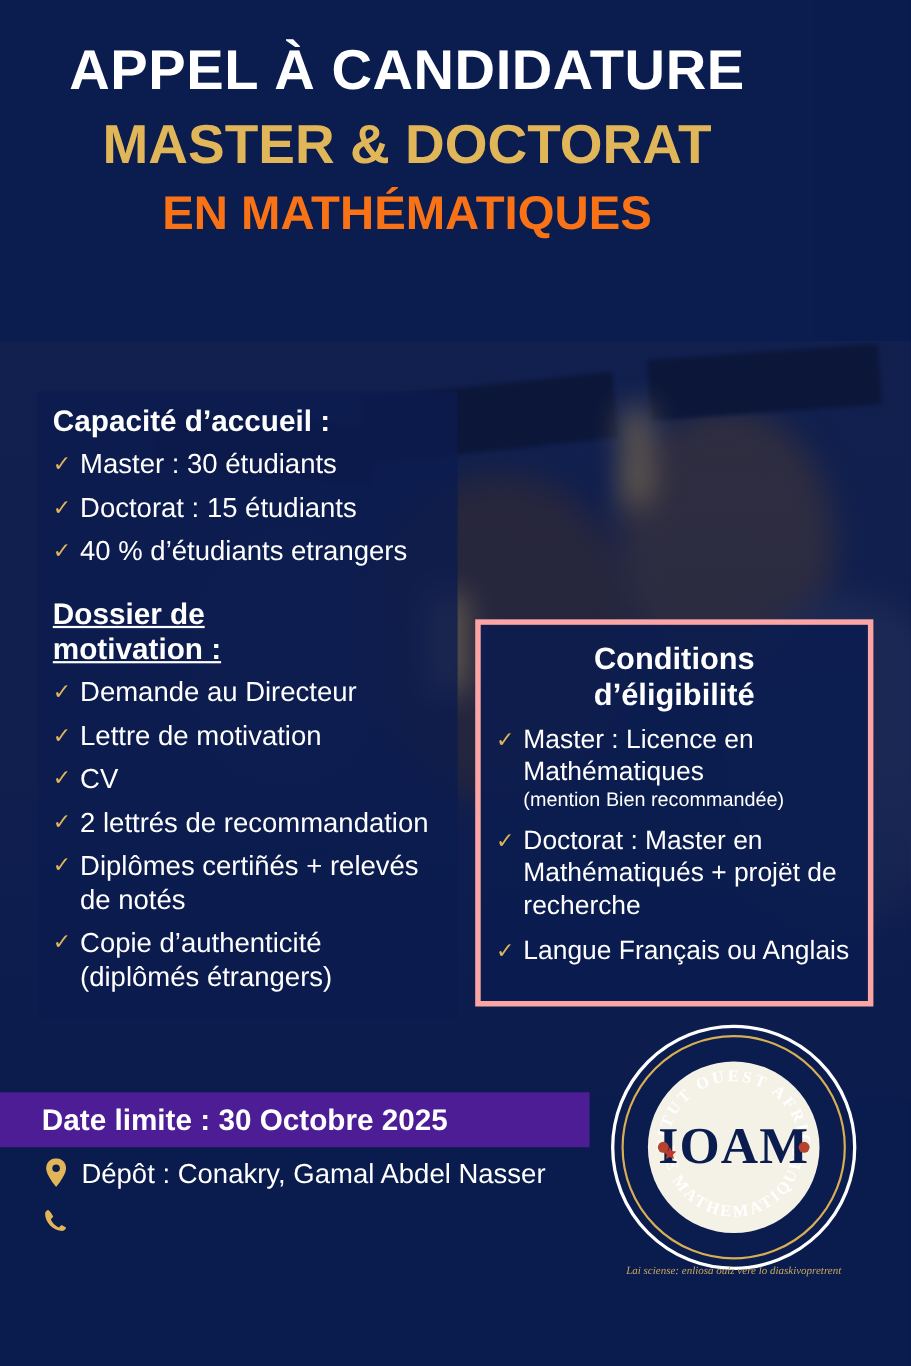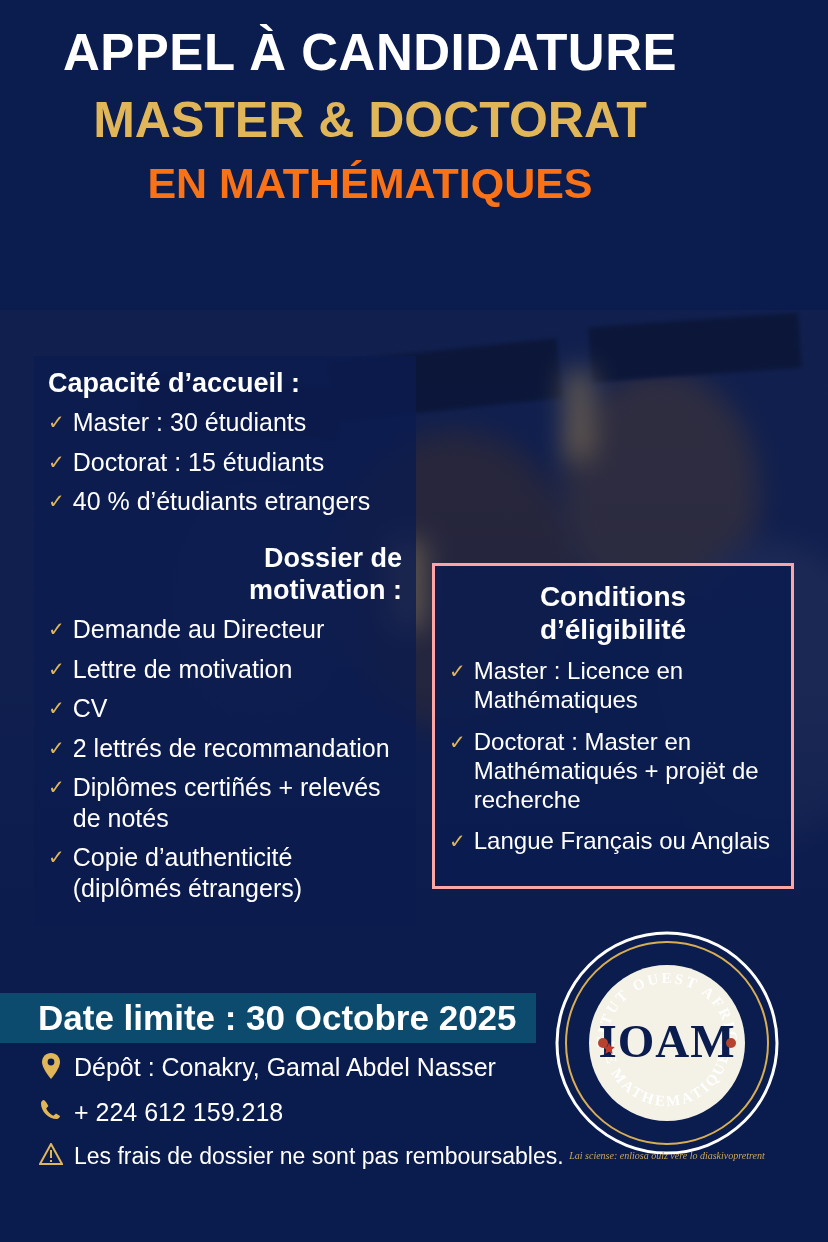--- a/index.html
+++ b/index.html
@@ -15,21 +15,21 @@
     background: #0a1b4d;
     overflow: hidden;
   }
 
   
   .header {
     position: absolute; top: 0; left: 0;
     width: 740px; height: 310px;
     background: #0b1c4f;
     text-align: center;
-    padding-top: 26px;
+    padding-top: 37px;
   }
   .h-line1 {
     color: #ffffff;
     font-size: 51px;
     font-weight: bold;
     letter-spacing: 0.5px;
     line-height: 1.05;
   }
   .h-line2 {
     color: #e0b658;
@@ -86,21 +86,21 @@
     width: 382px;
     padding: 12px 14px 14px 14px;
     background: rgba(11,28,79,0.80);
     color: #fff;
   }
   .panel-title {
     font-size: 27px;
     font-weight: bold;
     margin-bottom: 8px;
   }
-  .panel-title.centered { text-align: right; line-height: 1.2; }
+  .panel-title.centered { text-align: left; line-height: 1.2; text-decoration: underline; }
   .item {
     display: flex;
     align-items: flex-start;
     font-size: 25px;
     line-height: 1.22;
     margin-bottom: 9px;
   }
   .item .chk {
     color: #e0b658;
     font-size: 20px;
@@ -109,21 +109,21 @@
     flex: 0 0 auto;
   }
   .item .txt { flex: 1 1 auto; }
   .spacer { height: 16px; }
 
   
   .right-panel {
     position: absolute;
     top: 563px; left: 432px;
     width: 362px;
-    border: 3px solid #fca5a5;
+    border: 5px solid #fca5a5;
     background: rgba(11,28,79,0.86);
     padding: 14px 14px 18px 14px;
     color: #fff;
   }
   .right-panel .panel-title {
     font-size: 28px;
     text-align: center;
     line-height: 1.18;
     margin-bottom: 10px;
   }
@@ -132,23 +132,23 @@
     font-size: 18px;
     line-height: 1.2;
     display: block;
   }
 
   
   .deadline {
     position: absolute;
     left: 0; top: 993px;
     width: 536px; height: 50px;
-    background: #0c4a6e;
+    background: #4c1d95;
     color: #ffffff;
-    font-size: 35px;
+    font-size: 27px;
     font-weight: bold;
     display: flex;
     align-items: center;
     padding-left: 38px;
   }
 
   
   .contacts {
     position: absolute;
     left: 34px; top: 1053px;
@@ -267,20 +267,21 @@
   <div class="right-panel">
     <div class="panel-title">
       <span>Conditions</span><br>
       <span>d’éligibilité</span>
     </div>
 
     <div class="item">
       <span class="chk">✓</span>
       <span class="txt">
         <span>Master : Licence en Mathématiques</span>
+        <span class="sub-note">(mention Bien recommandée)</span>
       </span>
     </div>
     <div class="item">
       <span class="chk">✓</span>
       <span class="txt">Doctorat : Master en Mathématiqués + projët de recherche</span>
     </div>
     <div class="item">
       <span class="chk">✓</span>
       <span class="txt">Langue Français ou Anglais</span>
     </div>
@@ -299,33 +300,22 @@
       <span>Dépôt : Conakry, Gamal Abdel Nasser</span>
     </div>
 
 
     <div class="contact-row">
       <span class="ico">
         <svg width="22" height="22" viewBox="0 0 22 22" aria-hidden="true">
           <path d="M4 2c-1.5 0-3 1.6-3 3.4 0 8 7.6 15.6 15.6 15.6 1.8 0 3.4-1.5 3.4-3l-4-2.4-2.6 2.2c-3-1.3-5.9-4.2-7.2-7.2L8.4 8 6 4z" fill="#e0b658"></path>
         </svg>
       </span>
-      <span>+ 224 612 159.218</span>
-    </div>
-
-    <div class="contact-row warn">
-      <span class="ico">
-        <svg width="24" height="22" viewBox="0 0 24 22" aria-hidden="true">
-          <path d="M12 1L23 21H1z" fill="none" stroke="#e0b658" stroke-width="2"></path>
-          <rect x="11" y="7" width="2" height="8" fill="#e0b658"></rect>
-          <rect x="11" y="17" width="2" height="2" fill="#e0b658"></rect>
-        </svg>
-      </span>
-      <span>Les frais de dossier ne sont pas remboursables.</span>
-    </div>
+    </div>
+
   </div>
 
   <div class="logo">
     <svg width="226" height="226" viewBox="0 0 226 226" aria-hidden="true">
       <circle cx="113" cy="113" r="110" fill="#0b1c4f" stroke="#ffffff" stroke-width="3"></circle>
       <circle cx="113" cy="113" r="101" fill="none" stroke="#d8ae54" stroke-width="2"></circle>
       <circle cx="113" cy="113" r="78" fill="#f4f1e6"></circle>
       <path id="ringTop" d="M113,113 m-60,0 a60,60 0 0,1 120,0" fill="none"></path>
       <path id="ringBot" d="M113,113 m-63,0 a63,63 0 0,0 126,0" fill="none"></path>
       <text font-family="Liberation Serif, serif" font-size="15" font-weight="bold" fill="#ffffff" letter-spacing="2.5">

